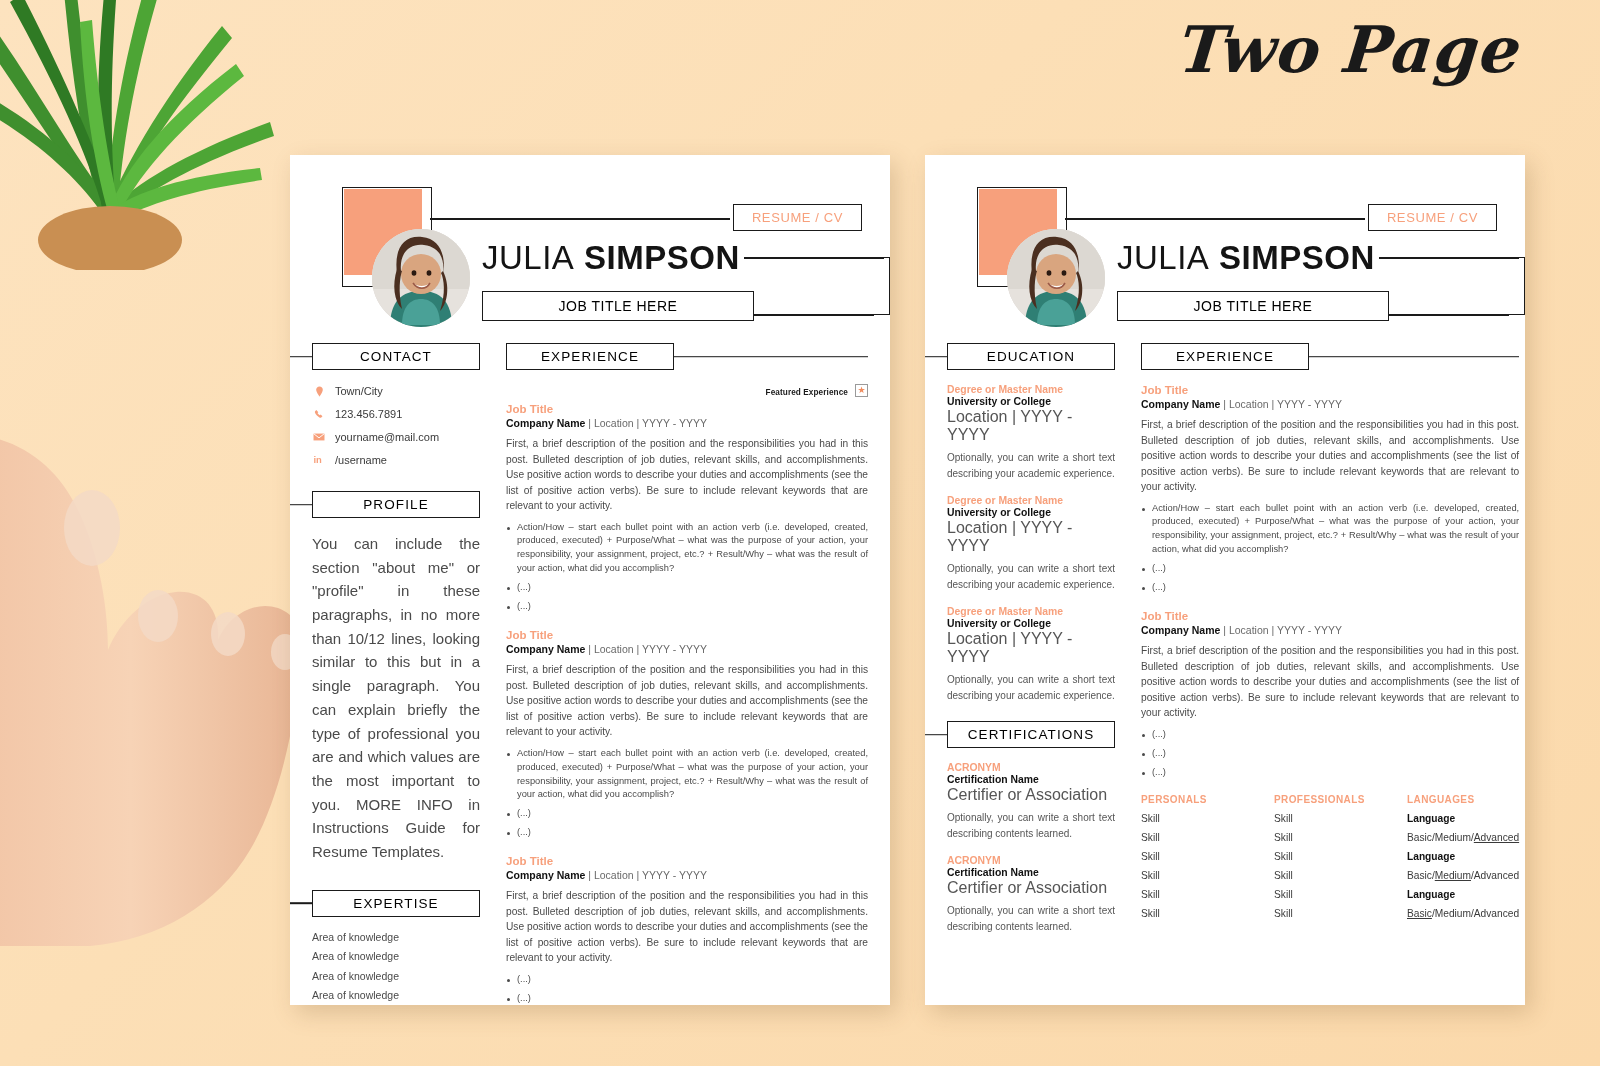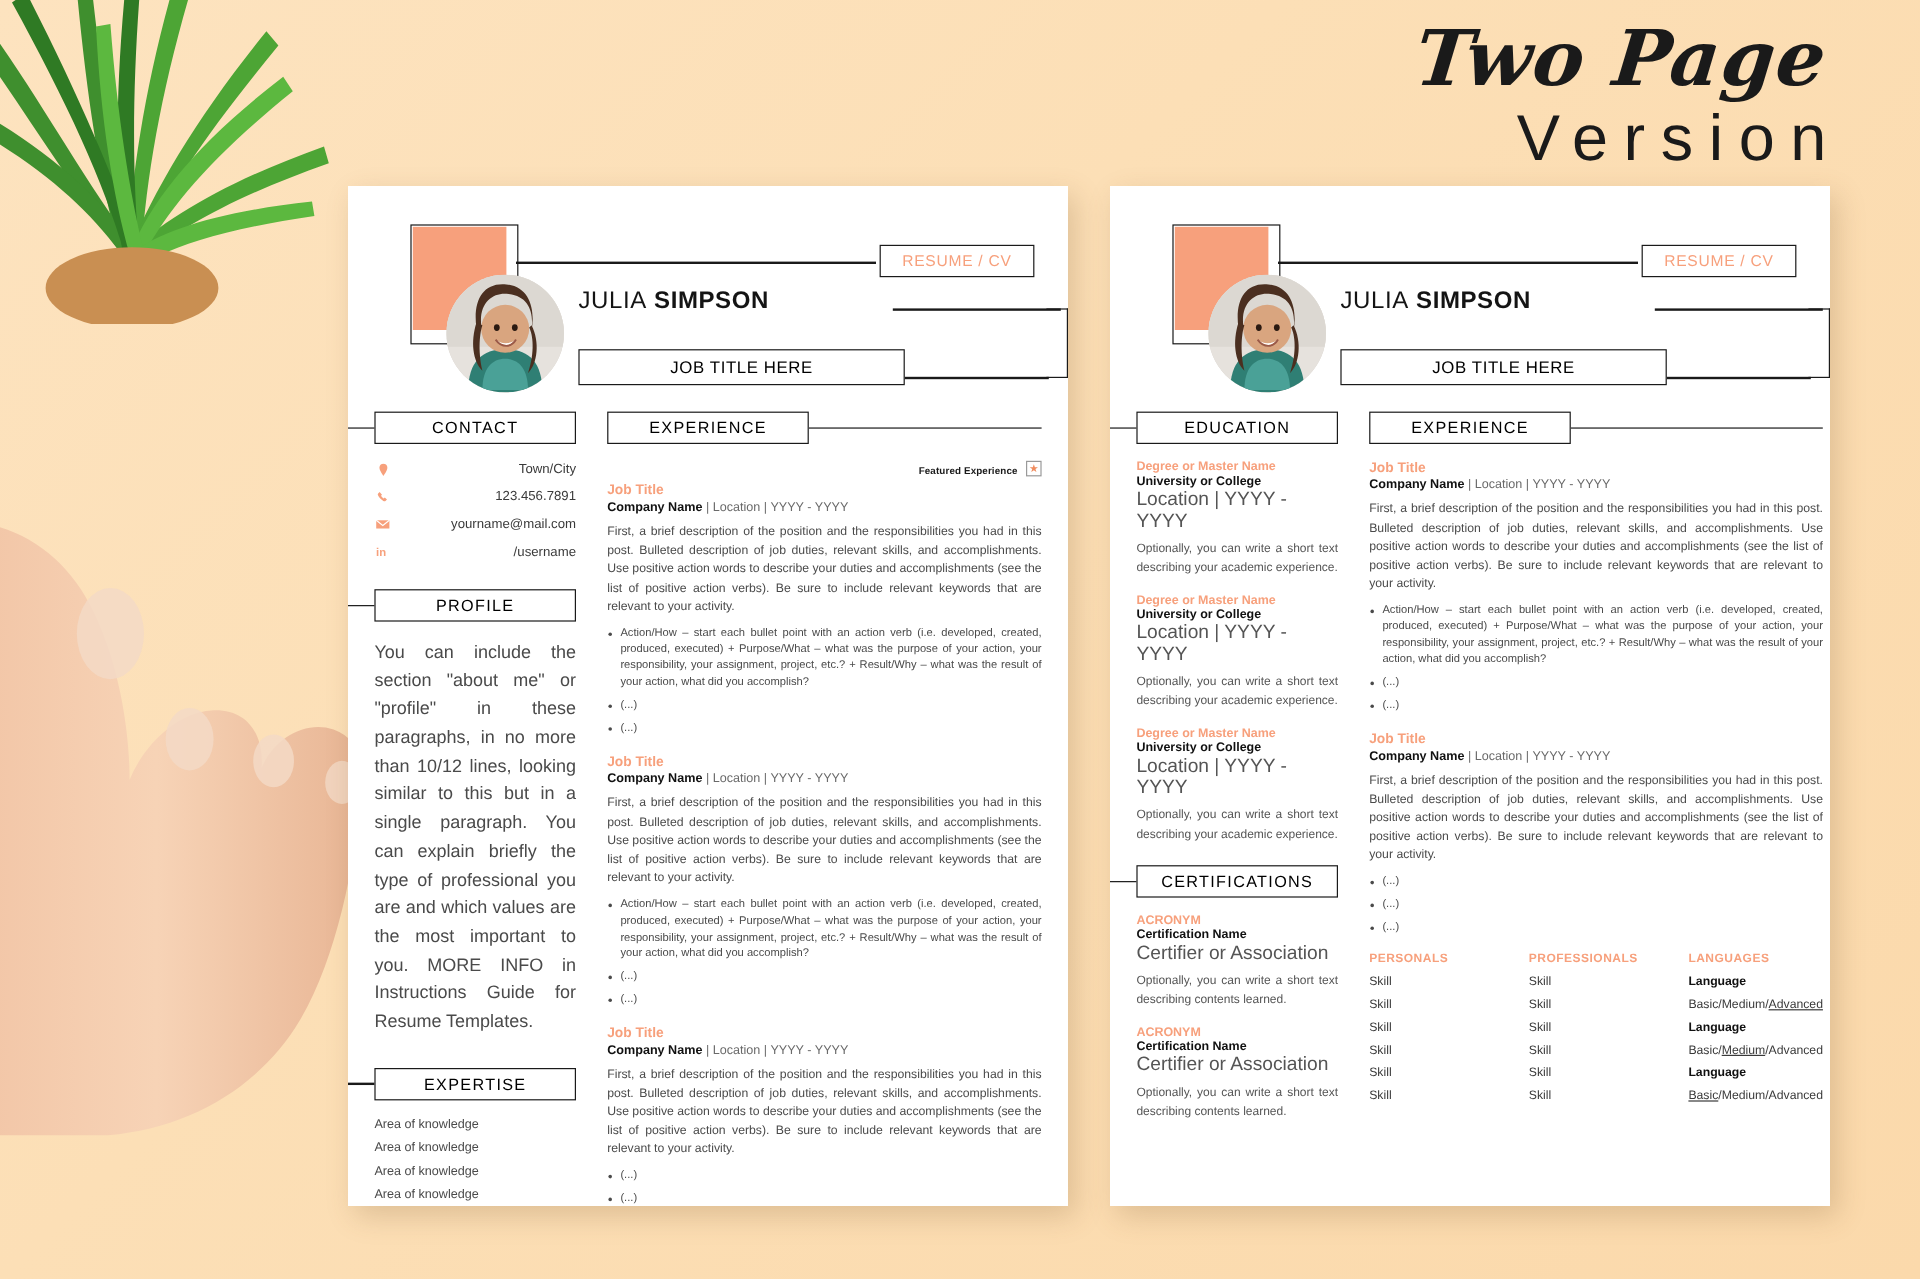--- a/index.html
+++ b/index.html
@@ -102,21 +102,21 @@
     position: absolute; left: 60px; top: 56px;
     width: 98px; height: 98px;
     border-radius: 50%;
     overflow: hidden;
     background: #d8d2cc;
     z-index: 3;
   }
 
   .name-wrap { position: absolute; left: 170px; top: 68px; width: 410px; }
   .name {
-    font-size: 20px;
+    font-size: 33px;
     line-height: 1;
     color: #141414;
     white-space: nowrap;
     letter-spacing: .5px;
   }
   .name .first { font-weight: 300; }
   .name .last { font-weight: 700; }
 
   .name-line {
     position: absolute; left: 432px; top: 84px;
@@ -169,21 +169,21 @@
   }
   .sec-line-right {
     position: absolute; right: 0; top: 50%;
     height: 1.6px; background: #1a1a1a;
     transform: translateY(-50%);
     z-index: 1;
   }
 
   
   .contact-list { margin-top: 4px; }
-  .contact-row { display: flex; align-items: center; gap: 9px; margin-bottom: 9px; justify-content: space-between; }
+  .contact-row { display: flex; align-items: center; gap: 9px; margin-bottom: 9px; }
   .contact-ico { width: 14px; height: 14px; flex: none; display: flex; align-items: center; justify-content: center; color: #f7a07c; }
   .contact-txt { font-size: 11px; color: #3a3a3a; }
 
   
   .profile-txt {
     font-size: 15px;
     line-height: 1.58;
     color: #4a4a4a;
     text-align: justify;
   }
@@ -288,21 +288,20 @@
            C316 340 300 420 270 470 C238 524 180 560 110 566
            L-60 566 Z" fill="url(#skin)"></path>
   <ellipse cx="112" cy="148" rx="28" ry="38" fill="#f3d9c6" opacity="0.85"></ellipse>
   <ellipse cx="178" cy="236" rx="20" ry="26" fill="#f3d9c6" opacity="0.85"></ellipse>
   <ellipse cx="248" cy="254" rx="17" ry="22" fill="#f3d9c6" opacity="0.85"></ellipse>
   <ellipse cx="305" cy="272" rx="14" ry="18" fill="#f3d9c6" opacity="0.8"></ellipse>
 </svg>
 
 <div class="headline">
   <span class="l1">Two Page</span>
-  <span class="l2">Version</span>
 </div>
 
 <div class="page page1">
   <div class="page-inner">
 
     <div class="hdr">
       <div class="hdr-square-frame"></div>
       <div class="hdr-square"></div>
       <div class="hdr-topline"></div>
       <div class="resume-tag">RESUME / CV</div>

